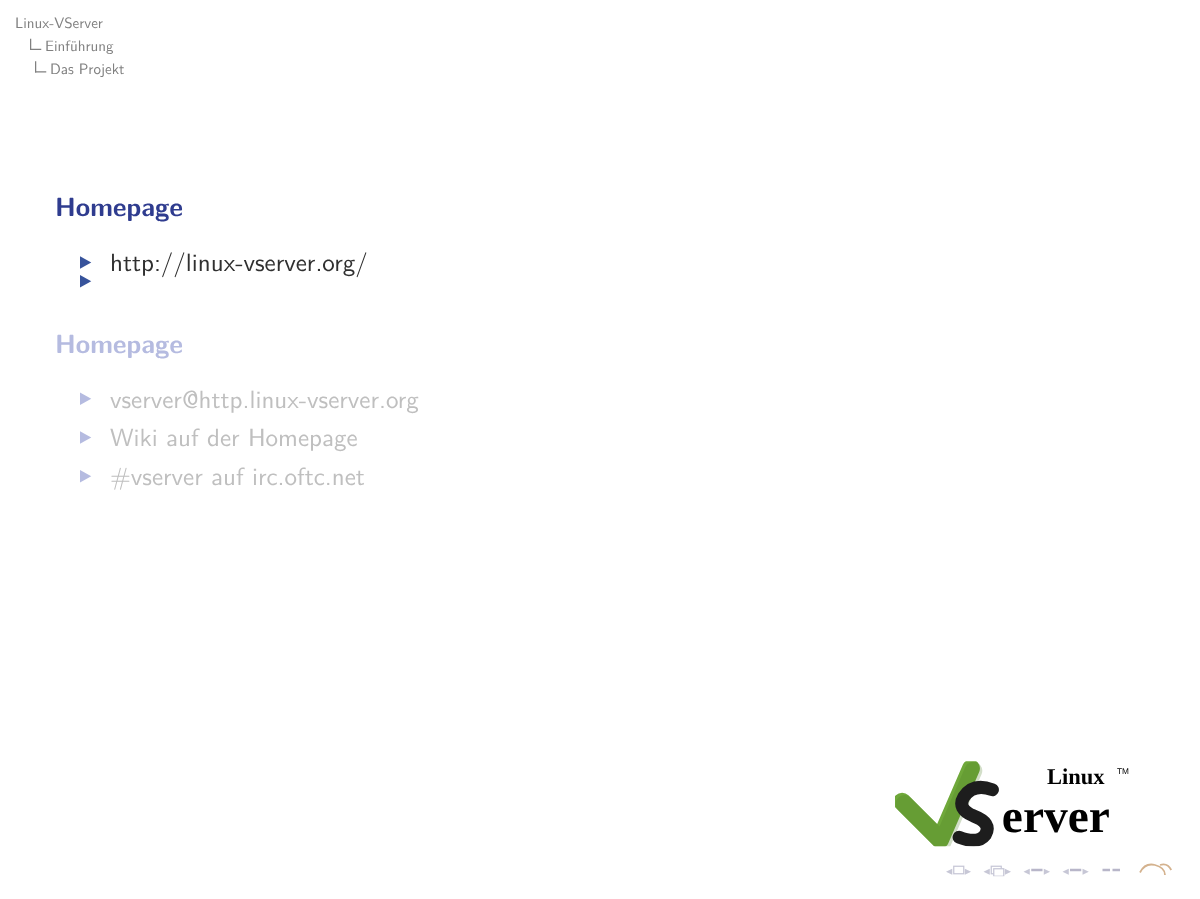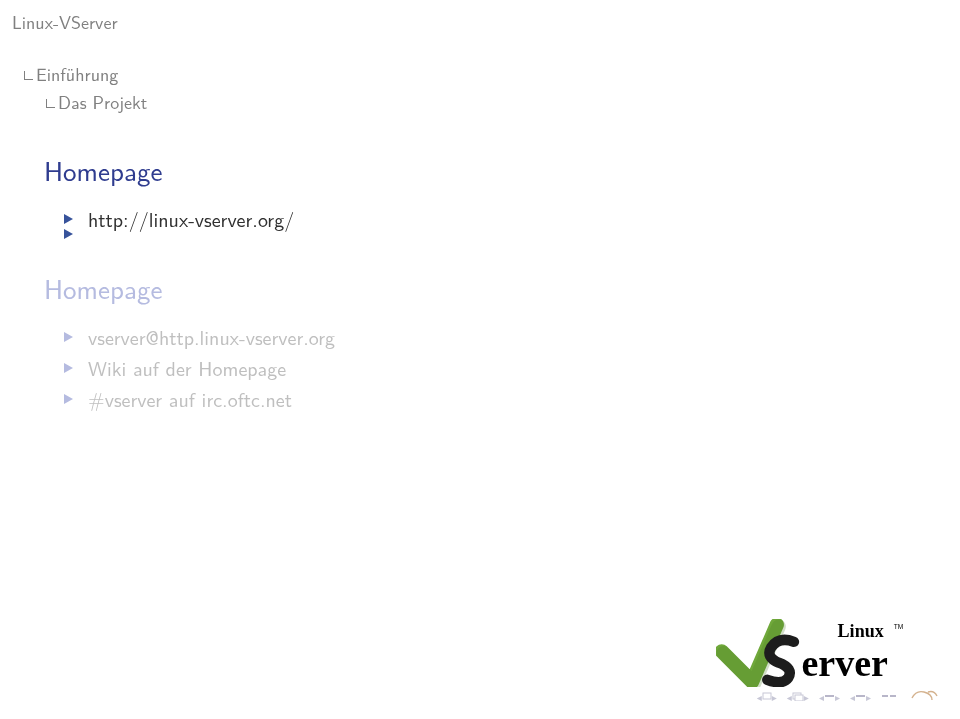--- a/index.html
+++ b/index.html
@@ -10,48 +10,48 @@
     background: #ffffff;
     font-family: "Latin Modern Sans", "Computer Modern Sans", "Helvetica Neue", Arial, sans-serif;
     color: #303030;
     overflow: hidden;
     position: relative;
   }
   .breadcrumb {
     position: absolute;
     top: 8px;
     left: 12px;
-    font-size: 18px;
+    font-size: 12px;
     line-height: 1.55;
     color: #808080;
   }
   .bc-row { display: flex; align-items: baseline; }
   .bc-L {
     display: inline-block;
     width: 8px;
     border-left: 1px solid #808080;
     border-bottom: 1px solid #808080;
     height: 8px;
     margin-right: 3px;
     position: relative;
     top: -1px;
   }
-  .bc-indent-1 { margin-left: 12px; margin-top: 24px; }
-  .bc-indent-2 { margin-left: 34px; }
+  .bc-indent-1 { margin-left: 12px; }
+  .bc-indent-2 { margin-left: 16px; }
 
   .content {
     position: absolute;
     left: 44px;
     top: 150px;
     width: 870px;
   }
   .heading {
     color: #2f3c8f;
-    font-size: 27px;
-    font-weight: 400;
+    font-size: 21px;
+    font-weight: 700;
     margin: 0 0 14px 0;
   }
   .heading.dim {
     color: #b5bbe0;
   }
   ul.items {
     list-style: none;
     padding: 0;
     margin: 0 0 34px 0;
   }
@@ -72,21 +72,21 @@
     border-top: 5.5px solid transparent;
     border-bottom: 5.5px solid transparent;
     border-left: 9px solid #37539b;
   }
   ul.items li.dim .tri { border-left-color: #b5bbe0; }
 
   
   .logo {
     position: absolute;
     right: 54px;
-    bottom: 32px;
+    bottom: 42px;
     width: 190px;
   }
   .logo svg { display:block; }
 
   
   .navbar {
     position: absolute;
     bottom: 12px;
     right: 22px;
     display: flex;

